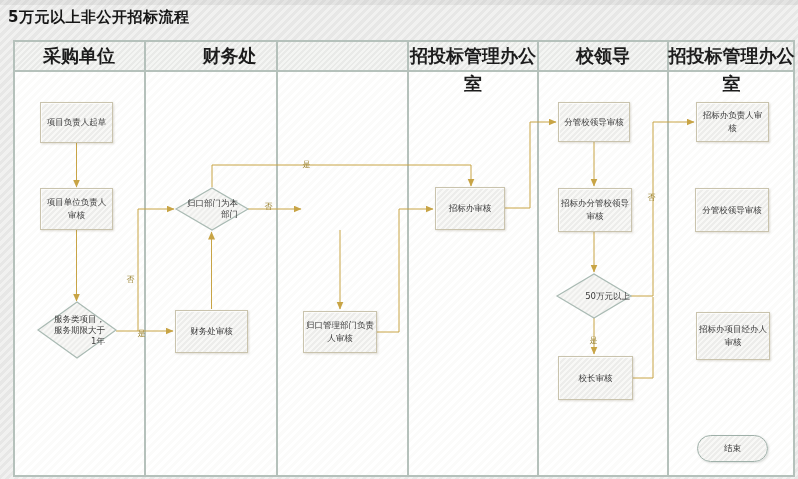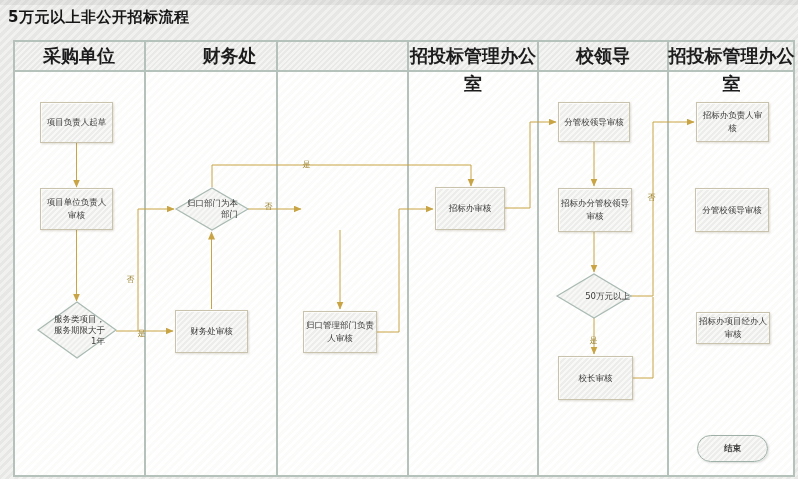--- a/index.html
+++ b/index.html
@@ -21,21 +21,21 @@
     font-size:18px;font-weight:bold;color:#1c1c1c;}
   .edges{position:absolute;left:0;top:0;width:798px;height:479px;}
   .node{position:absolute;display:flex;align-items:center;justify-content:center;text-align:center;
     font-size:8.5px;line-height:13px;color:#3b3b3b;padding:0 2px;
     border:1px solid #c9c3ad;
     background:repeating-linear-gradient(135deg,#ededeb 0 2px,#f8f8f6 2px 4px);
     box-shadow:inset 1px 1px 0 rgba(255,255,255,0.75),1px 1px 2px rgba(130,120,90,0.25);}
   .terminator{position:absolute;display:flex;align-items:center;justify-content:center;text-align:center;
     font-size:8.5px;color:#3b3b3b;border:1.5px solid #9fb0a9;border-radius:14px;
     background:repeating-linear-gradient(135deg,#ededeb 0 2px,#f8f8f6 2px 4px);
-    box-shadow:1px 1px 2px rgba(110,120,110,0.25);font-weight:bold;}
+    box-shadow:1px 1px 2px rgba(110,120,110,0.25);}
   .dtext{position:absolute;display:flex;align-items:center;justify-content:center;text-align:right;
     font-size:8.5px;line-height:11px;color:#3b3b3b;}
   .dtext span{display:inline-block;}
   .elabel{position:absolute;width:11px;font-size:8px;line-height:11px;text-align:center;color:#9c8433;}
 </style>
 </head>
 <body>
 
 <div class="stage">
   <div class="top-strip"></div>
@@ -94,21 +94,21 @@
   <div class="node" style="left:40px;top:102px;width:73px;height:41px">项目负责人起草</div>
   <div class="node" style="left:40px;top:188px;width:73px;height:42px">项目单位负责人审核</div>
   <div class="node" style="left:175px;top:310px;width:73px;height:43px">财务处审核</div>
   <div class="node" style="left:303px;top:311px;width:74px;height:42px">归口管理部门负责人审核</div>
   <div class="node" style="left:435px;top:187px;width:70px;height:43px">招标办审核</div>
   <div class="node" style="left:558px;top:102px;width:72px;height:40px">分管校领导审核</div>
   <div class="node" style="left:558px;top:188px;width:74px;height:44px">招标办分管校领导审核</div>
   <div class="node" style="left:558px;top:356px;width:75px;height:44px">校长审核</div>
   <div class="node" style="left:696px;top:102px;width:73px;height:40px">招标办负责人审核</div>
   <div class="node" style="left:695px;top:188px;width:74px;height:44px">分管校领导审核</div>
-  <div class="node" style="left:696px;top:312px;width:74px;height:32px">招标办项目经办人审核</div>
+  <div class="node" style="left:696px;top:312px;width:74px;height:48px">招标办项目经办人审核</div>
   <div class="terminator" style="left:697px;top:435px;width:71px;height:27px">结束</div>
 
   <div class="dtext" style="left:43px;top:306px;width:68px;height:48px">
     <span style="width:56px">服务类项目，服务期限大于1年</span>
   </div>
   <div class="dtext" style="left:178px;top:192px;width:68px;height:34px">
     <span style="width:52px">归口部门为本部门</span>
   </div>
   <div class="dtext" style="left:558px;top:288px;width:72px;height:16px">
     <span style="width:72px">50万元以上</span>

